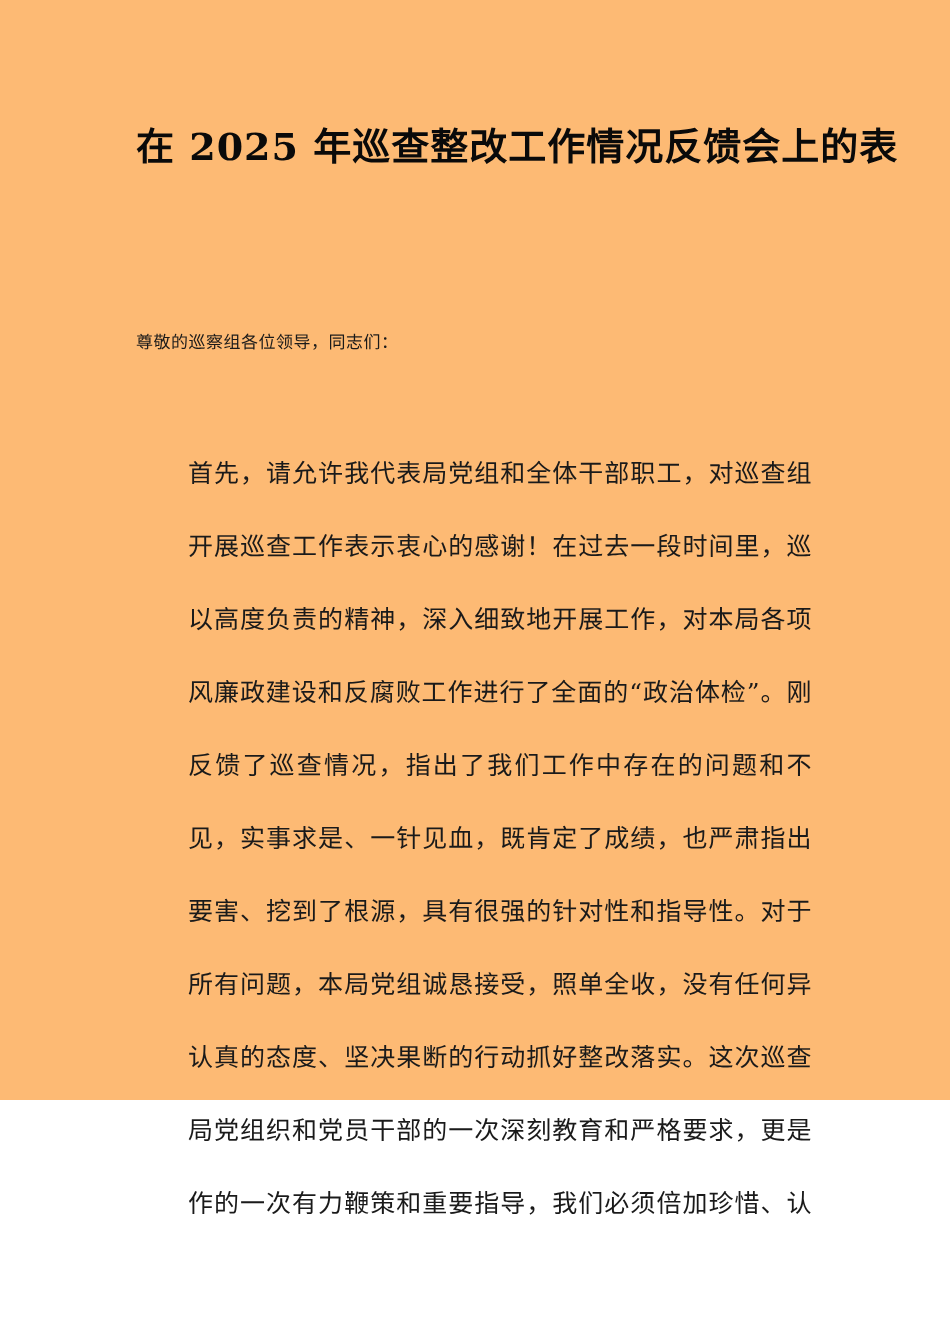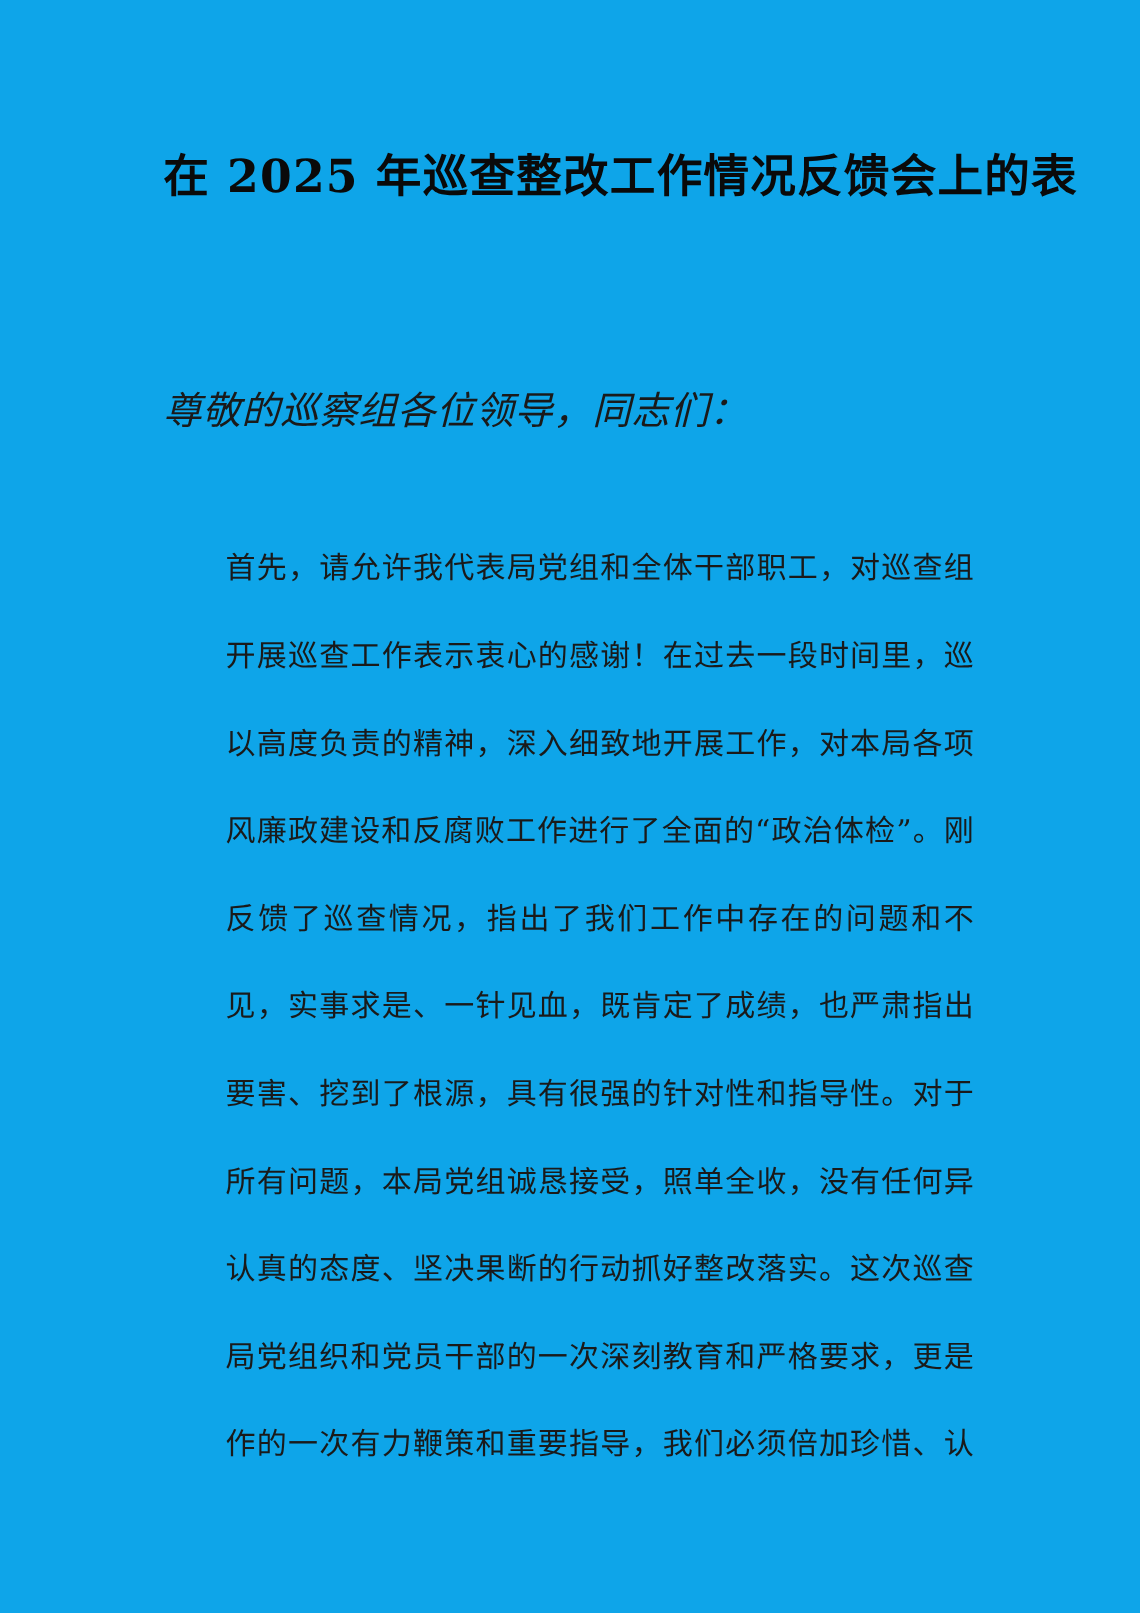--- a/index.html
+++ b/index.html
@@ -16,22 +16,22 @@
     font-family: "DejaVu Serif", "Liberation Serif", serif;
     color: #000000;
     -webkit-font-smoothing: antialiased;
   }
 
   .page {
     position: absolute;
     top: 0;
     left: 0;
     width: 950px;
-    height: 1344px;
-    background: #0ea5e9;
+    height: 1100px;
+    background: #fdba74;
     box-sizing: border-box;
   }
 
   
   .doc-title {
     position: absolute;
     left: 136px;
     top: 112px;
     width: 678px;
     text-align: center;
@@ -50,26 +50,25 @@
   
   .body-block {
     position: absolute;
     left: 136px;
     top: 306px;
     width: 676px;
   }
 
   .salutation {
     font-family: "DejaVu Serif", "Liberation Serif", serif;
-    font-size: 32px;
+    font-size: 17px;
     line-height: 73px;
     color: #1a1a1a;
     letter-spacing: 0.5px;
     white-space: nowrap;
-    font-style: italic;
   }
 
   .para {
     font-family: "DejaVu Serif", "Liberation Serif", serif;
     font-size: 25px;
     line-height: 73px;
     color: #1a1a1a;
     letter-spacing: 0.5px;
     text-align: justify;
     text-justify: inter-character;

